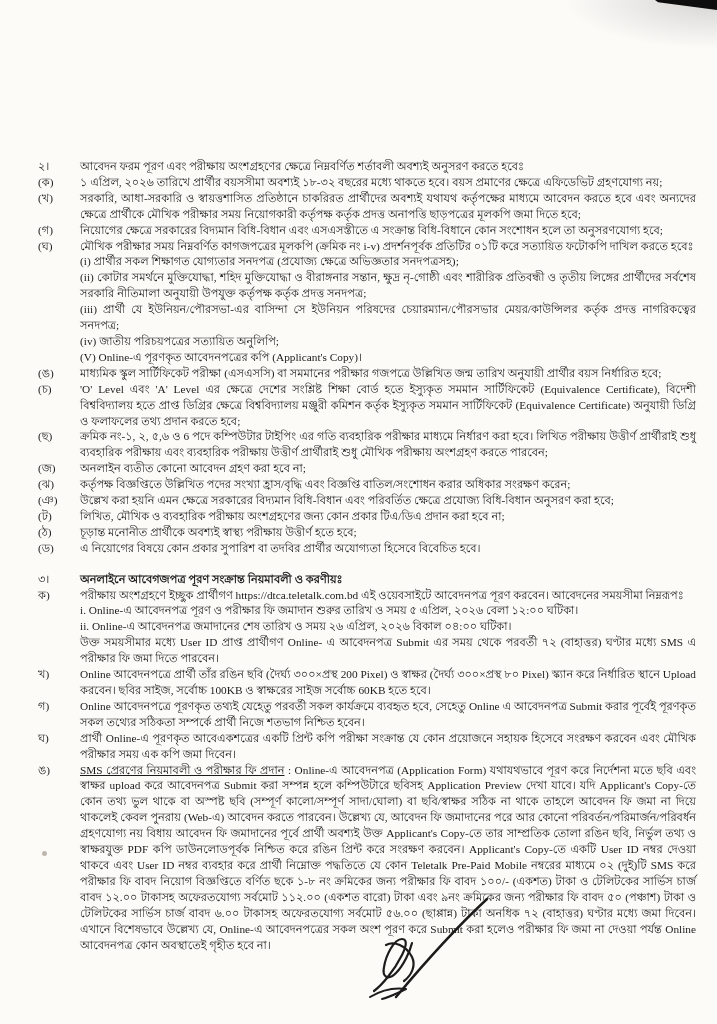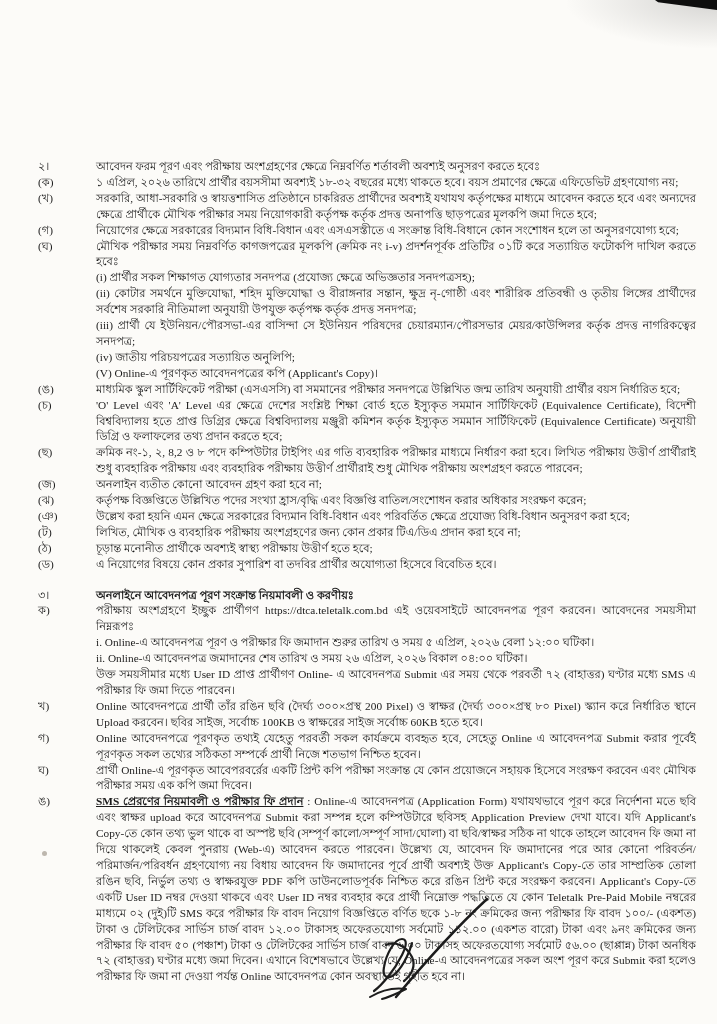--- a/index.html
+++ b/index.html
@@ -26,23 +26,23 @@
   }
   
   .content{
     position:absolute;left:38px;top:159px;width:658px;
     font-size:11.3px;line-height:15.9px;letter-spacing:0;
   }
   .section{margin:0;}
   .section + .section{margin-top:15px;}
   .row{display:flex;align-items:flex-start;}
   .lbl{flex:0 0 42px;white-space:nowrap;}
-  .txt{flex:1;text-align:justify;text-justify:inter-word;margin-left:16px;}
+  .txt{flex:1;text-align:justify;text-justify:inter-word;}
   .heading-bold{font-weight:bold;}
-  .b{font-weight:bold;}
+  .b{font-weight:normal;}
   .u{text-decoration:underline;}
   .subline{text-align:justify;}
   
   .signature{position:absolute;left:366px;top:893px;width:134px;height:114px;}
 </style>
 </head>
 <body>
 
 <div class="page">
 
@@ -67,29 +67,29 @@
         <div class="row">
           <div class="lbl">(গ)</div>
           <div class="txt"><span>নিয়োগের ক্ষেত্রে সরকারের বিদ্যমান বিধি-বিধান এবং এসএসস্তীতে এ সংক্রান্ত বিধি-বিধানে কোন সংশোধন হলে তা অনুসরণযোগ্য হবে;</span></div>
         </div>
         <div class="row">
           <div class="lbl">(ঘ)</div>
           <div class="txt"><span>মৌখিক পরীক্ষার সময় নিম্নবর্ণিত কাগজপত্রের মূলকপি (ক্রমিক নং i-v) প্রদর্শনপূর্বক প্রতিটির ০১টি করে সত্যায়িত ফটোকপি দাখিল করতে হবেঃ</span><div class="subline"><span>(i) প্রার্থীর সকল শিক্ষাগত যোগ্যতার সনদপত্র (প্রযোজ্য ক্ষেত্রে অভিজ্ঞতার সনদপত্রসহ);</span></div><div class="subline"><span>(ii) কোটার সমর্থনে মুক্তিযোদ্ধা, শহিদ মুক্তিযোদ্ধা ও বীরাঙ্গনার সন্তান, ক্ষুদ্র নৃ-গোষ্ঠী এবং শারীরিক প্রতিবন্ধী ও তৃতীয় লিঙ্গের প্রার্থীদের সর্বশেষ সরকারি নীতিমালা অনুযায়ী উপযুক্ত কর্তৃপক্ষ কর্তৃক প্রদত্ত সনদপত্র;</span></div><div class="subline"><span>(iii) প্রার্থী যে ইউনিয়ন/পৌরসভা-এর বাসিন্দা সে ইউনিয়ন পরিষদের চেয়ারম্যান/পৌরসভার মেয়র/কাউন্সিলর কর্তৃক প্রদত্ত নাগরিকত্বের সনদপত্র;</span></div><div class="subline"><span>(iv) জাতীয় পরিচয়পত্রের সত্যায়িত অনুলিপি;</span></div><div class="subline"><span>(V) Online-এ পূরণকৃত আবেদনপত্রের কপি (Applicant's Copy)।</span></div></div>
         </div>
         <div class="row">
           <div class="lbl">(ঙ)</div>
-          <div class="txt"><span>মাধ্যমিক স্কুল সার্টিফিকেট পরীক্ষা (এসএসসি) বা সমমানের পরীক্ষার সনদপত্রে উল্লিখিত জন্ম তারিখ অনুযায়ী প্রার্থীর বয়স নির্ধারিত হবে;</span></div>
+          <div class="txt"><span>মাধ্যমিক স্কুল সার্টিফিকেট পরীক্ষা (এসএসসি) বা সমমানের পরীক্ষার গজপত্রে উল্লিখিত জন্ম তারিখ অনুযায়ী প্রার্থীর বয়স নির্ধারিত হবে;</span></div>
         </div>
         <div class="row">
           <div class="lbl">(চ)</div>
           <div class="txt"><span>'O' Level এবং 'A' Level এর ক্ষেত্রে দেশের সংশ্লিষ্ট শিক্ষা বোর্ড হতে ইস্যুকৃত সমমান সার্টিফিকেট (Equivalence Certificate), বিদেশী বিশ্ববিদ্যালয় হতে প্রাপ্ত ডিগ্রির ক্ষেত্রে বিশ্ববিদ্যালয় মঞ্জুরী কমিশন কর্তৃক ইস্যুকৃত সমমান সার্টিফিকেট (Equivalence Certificate) অনুযায়ী ডিগ্রি ও ফলাফলের তথ্য প্রদান করতে হবে;</span></div>
         </div>
         <div class="row">
           <div class="lbl">(ছ)</div>
-          <div class="txt"><span>ক্রমিক নং-১, ২, 8,2 ও ৮ পদে কম্পিউটার টাইপিং এর গতি ব্যবহারিক পরীক্ষার মাধ্যমে নির্ধারণ করা হবে। লিখিত পরীক্ষায় উত্তীর্ণ প্রার্থীরাই শুধু ব্যবহারিক পরীক্ষায় এবং ব্যবহারিক পরীক্ষায় উত্তীর্ণ প্রার্থীরাই শুধু মৌখিক পরীক্ষায় অংশগ্রহণ করতে পারবেন;</span></div>
+          <div class="txt"><span>ক্রমিক নং-১, ২, ৫,৬ ও 6 পদে কম্পিউটার টাইপিং এর গতি ব্যবহারিক পরীক্ষার মাধ্যমে নির্ধারণ করা হবে। লিখিত পরীক্ষায় উত্তীর্ণ প্রার্থীরাই শুধু ব্যবহারিক পরীক্ষায় এবং ব্যবহারিক পরীক্ষায় উত্তীর্ণ প্রার্থীরাই শুধু মৌখিক পরীক্ষায় অংশগ্রহণ করতে পারবেন;</span></div>
         </div>
         <div class="row">
           <div class="lbl">(জ)</div>
           <div class="txt"><span>অনলাইন ব্যতীত কোনো আবেদন গ্রহণ করা হবে না;</span></div>
         </div>
         <div class="row">
           <div class="lbl">(ঝ)</div>
           <div class="txt"><span>কর্তৃপক্ষ বিজ্ঞপ্তিতে উল্লিখিত পদের সংখ্যা হ্রাস/বৃদ্ধি এবং বিজ্ঞপ্তি বাতিল/সংশোধন করার অধিকার সংরক্ষণ করেন;</span></div>
         </div>
         <div class="row">
@@ -105,37 +105,37 @@
           <div class="txt"><span>চূড়ান্ত মনোনীত প্রার্থীকে অবশ্যই স্বাস্থ্য পরীক্ষায় উত্তীর্ণ হতে হবে;</span></div>
         </div>
         <div class="row">
           <div class="lbl">(ড)</div>
           <div class="txt"><span>এ নিয়োগের বিষয়ে কোন প্রকার সুপারিশ বা তদবির প্রার্থীর অযোগ্যতা হিসেবে বিবেচিত হবে।</span></div>
         </div>
       </div>
       <div class="section">
         <div class="row">
           <div class="lbl">৩।</div>
-          <div class="txt heading-bold">অনলাইনে আবেদনপত্র পূরণ সংক্রান্ত নিয়মাবলী ও করণীয়ঃ</div>
+          <div class="txt heading-bold">অনলাইনে আবেগজপত্র পূরণ সংক্রান্ত নিয়মাবলী ও করণীয়ঃ</div>
         </div>
         <div class="row">
           <div class="lbl">ক)</div>
           <div class="txt"><span>পরীক্ষায় অংশগ্রহণে ইচ্ছুক প্রার্থীগণ </span><span>https://dtca.teletalk.com.bd</span><span> এই ওয়েবসাইটে আবেদনপত্র পূরণ করবেন। আবেদনের সময়সীমা নিম্নরূপঃ</span><div class="subline"><span>i. Online-এ আবেদনপত্র পূরণ ও পরীক্ষার ফি জমাদান শুরুর তারিখ ও সময় ৫ এপ্রিল, ২০২৬ বেলা ১২:০০ ঘটিকা।</span></div><div class="subline"><span>ii. Online-এ আবেদনপত্র জমাদানের শেষ তারিখ ও সময় ২৬ এপ্রিল, ২০২৬ বিকাল ০৪:০০ ঘটিকা।</span></div><div class="subline"><span>উক্ত সময়সীমার মধ্যে User ID প্রাপ্ত প্রার্থীগণ Online- এ আবেদনপত্র Submit এর সময় থেকে পরবর্তী ৭২ (বাহাত্তর) ঘণ্টার মধ্যে SMS এ পরীক্ষার ফি জমা দিতে পারবেন।</span></div></div>
         </div>
         <div class="row">
           <div class="lbl">খ)</div>
           <div class="txt"><span>Online আবেদনপত্রে প্রার্থী তাঁর রঙিন ছবি (দৈর্ঘ্য ৩০০×প্রস্থ 200 Pixel) ও স্বাক্ষর (দৈর্ঘ্য ৩০০×প্রস্থ ৮০ Pixel) স্ক্যান করে নির্ধারিত স্থানে Upload করবেন। ছবির সাইজ, সর্বোচ্চ 100KB ও স্বাক্ষরের সাইজ সর্বোচ্চ 60KB হতে হবে।</span></div>
         </div>
         <div class="row">
           <div class="lbl">গ)</div>
           <div class="txt"><span>Online আবেদনপত্রে পূরণকৃত তথ্যই যেহেতু পরবর্তী সকল কার্যক্রমে ব্যবহৃত হবে, সেহেতু Online এ আবেদনপত্র Submit করার পূর্বেই পূরণকৃত সকল তথ্যের সঠিকতা সম্পর্কে প্রার্থী নিজে শতভাগ নিশ্চিত হবেন।</span></div>
         </div>
         <div class="row">
           <div class="lbl">ঘ)</div>
-          <div class="txt"><span>প্রার্থী Online-এ পূরণকৃত আবেপরবর্রের একটি প্রিন্ট কপি পরীক্ষা সংক্রান্ত যে কোন প্রয়োজনে সহায়ক হিসেবে সংরক্ষণ করবেন এবং মৌখিক পরীক্ষার সময় এক কপি জমা দিবেন।</span></div>
+          <div class="txt"><span>প্রার্থী Online-এ পূরণকৃত আবেএকশত্রের একটি প্রিন্ট কপি পরীক্ষা সংক্রান্ত যে কোন প্রয়োজনে সহায়ক হিসেবে সংরক্ষণ করবেন এবং মৌখিক পরীক্ষার সময় এক কপি জমা দিবেন।</span></div>
         </div>
         <div class="row">
           <div class="lbl">ঙ)</div>
           <div class="txt"><span class="b u">SMS প্রেরণের নিয়মাবলী ও পরীক্ষার ফি প্রদান</span><span> : Online-এ আবেদনপত্র (Application Form) যথাযথভাবে পূরণ করে নির্দেশনা মতে ছবি এবং স্বাক্ষর upload করে আবেদনপত্র Submit করা সম্পন্ন হলে কম্পিউটারে ছবিসহ Application Preview দেখা যাবে। যদি Applicant's Copy-তে কোন তথ্য ভুল থাকে বা অস্পষ্ট ছবি (সম্পূর্ণ কালো/সম্পূর্ণ সাদা/ঘোলা) বা ছবি/স্বাক্ষর সঠিক না থাকে তাহলে আবেদন ফি জমা না দিয়ে থাকলেই কেবল পুনরায় (Web-এ) আবেদন করতে পারবেন। উল্লেখ্য যে, আবেদন ফি জমাদানের পরে আর কোনো পরিবর্তন/পরিমার্জন/পরিবর্ধন গ্রহণযোগ্য নয় বিধায় আবেদন ফি জমাদানের পূর্বে প্রার্থী অবশ্যই উক্ত Applicant's Copy-তে তার সাম্প্রতিক তোলা রঙিন ছবি, নির্ভুল তথ্য ও স্বাক্ষরযুক্ত PDF কপি ডাউনলোডপূর্বক নিশ্চিত করে রঙিন প্রিন্ট করে সংরক্ষণ করবেন। Applicant's Copy-তে একটি User ID নম্বর দেওয়া থাকবে এবং User ID নম্বর ব্যবহার করে প্রার্থী নিম্নোক্ত পদ্ধতিতে যে কোন Teletalk Pre-Paid Mobile নম্বরের মাধ্যমে ০২ (দুই)টি SMS করে পরীক্ষার ফি বাবদ নিয়োগ বিজ্ঞপ্তিতে বর্ণিত ছকে ১-৮ নং ক্রমিকের জন্য পরীক্ষার ফি বাবদ ১০০/- (একশত) টাকা ও টেলিটকের সার্ভিস চার্জ বাবদ ১২.০০ টাকাসহ অফেরতযোগ্য সর্বমোট ১১২.০০ (একশত বারো) টাকা এবং ৯নং ক্রমিকের জন্য পরীক্ষার ফি বাবদ ৫০ (পঞ্চাশ) টাকা ও টেলিটকের সার্ভিস চার্জ বাবদ ৬.০০ টাকাসহ অফেরতযোগ্য সর্বমোট ৫৬.০০ (ছাপ্পান্ন) টাকা অনধিক ৭২ (বাহাত্তর) ঘণ্টার মধ্যে জমা দিবেন। এখানে বিশেষভাবে উল্লেখ্য যে, Online-এ আবেদনপত্রের সকল অংশ পূরণ করে Submit করা হলেও পরীক্ষার ফি জমা না দেওয়া পর্যন্ত Online আবেদনপত্র কোন অবস্থাতেই গৃহীত হবে না।</span></div>
         </div>
       </div>
     </div>
 
   <svg class="signature" viewBox="0 0 134 114" fill="none" stroke="#1c1c1c" stroke-linecap="round" stroke-linejoin="round">
     <path stroke-width="2.4" d="M30 104 C 55 74, 92 33, 121 6"></path>

